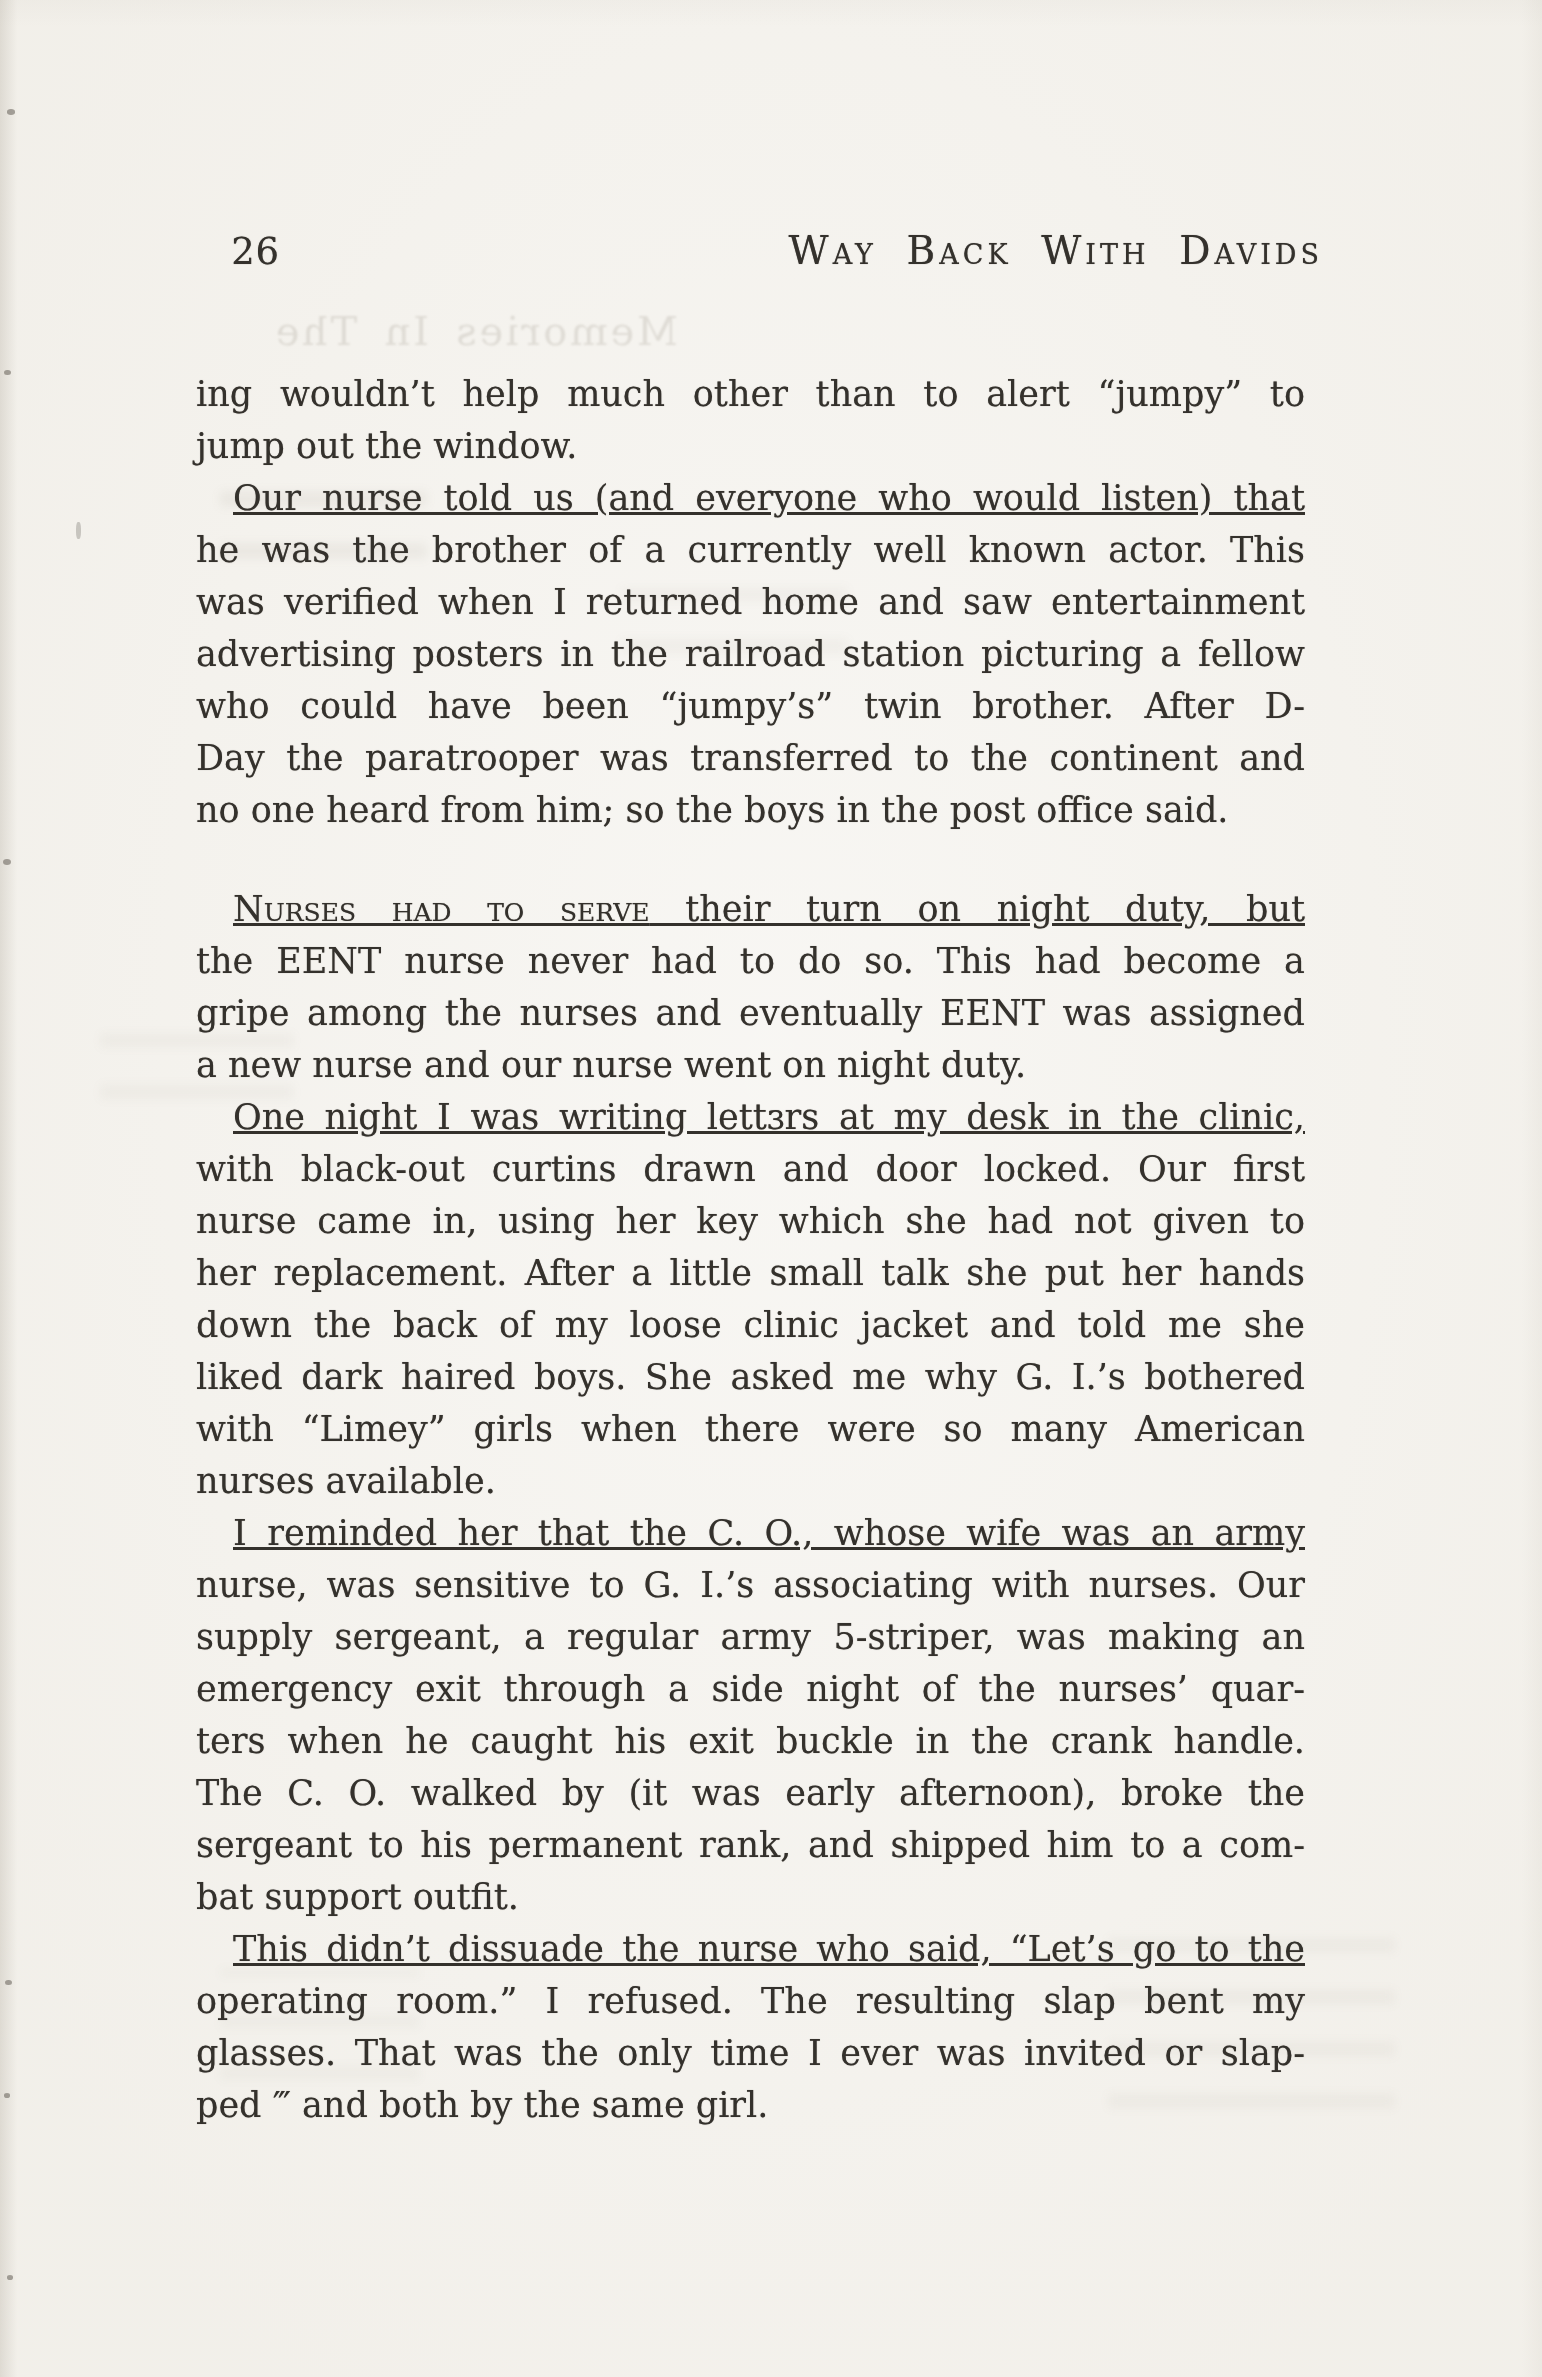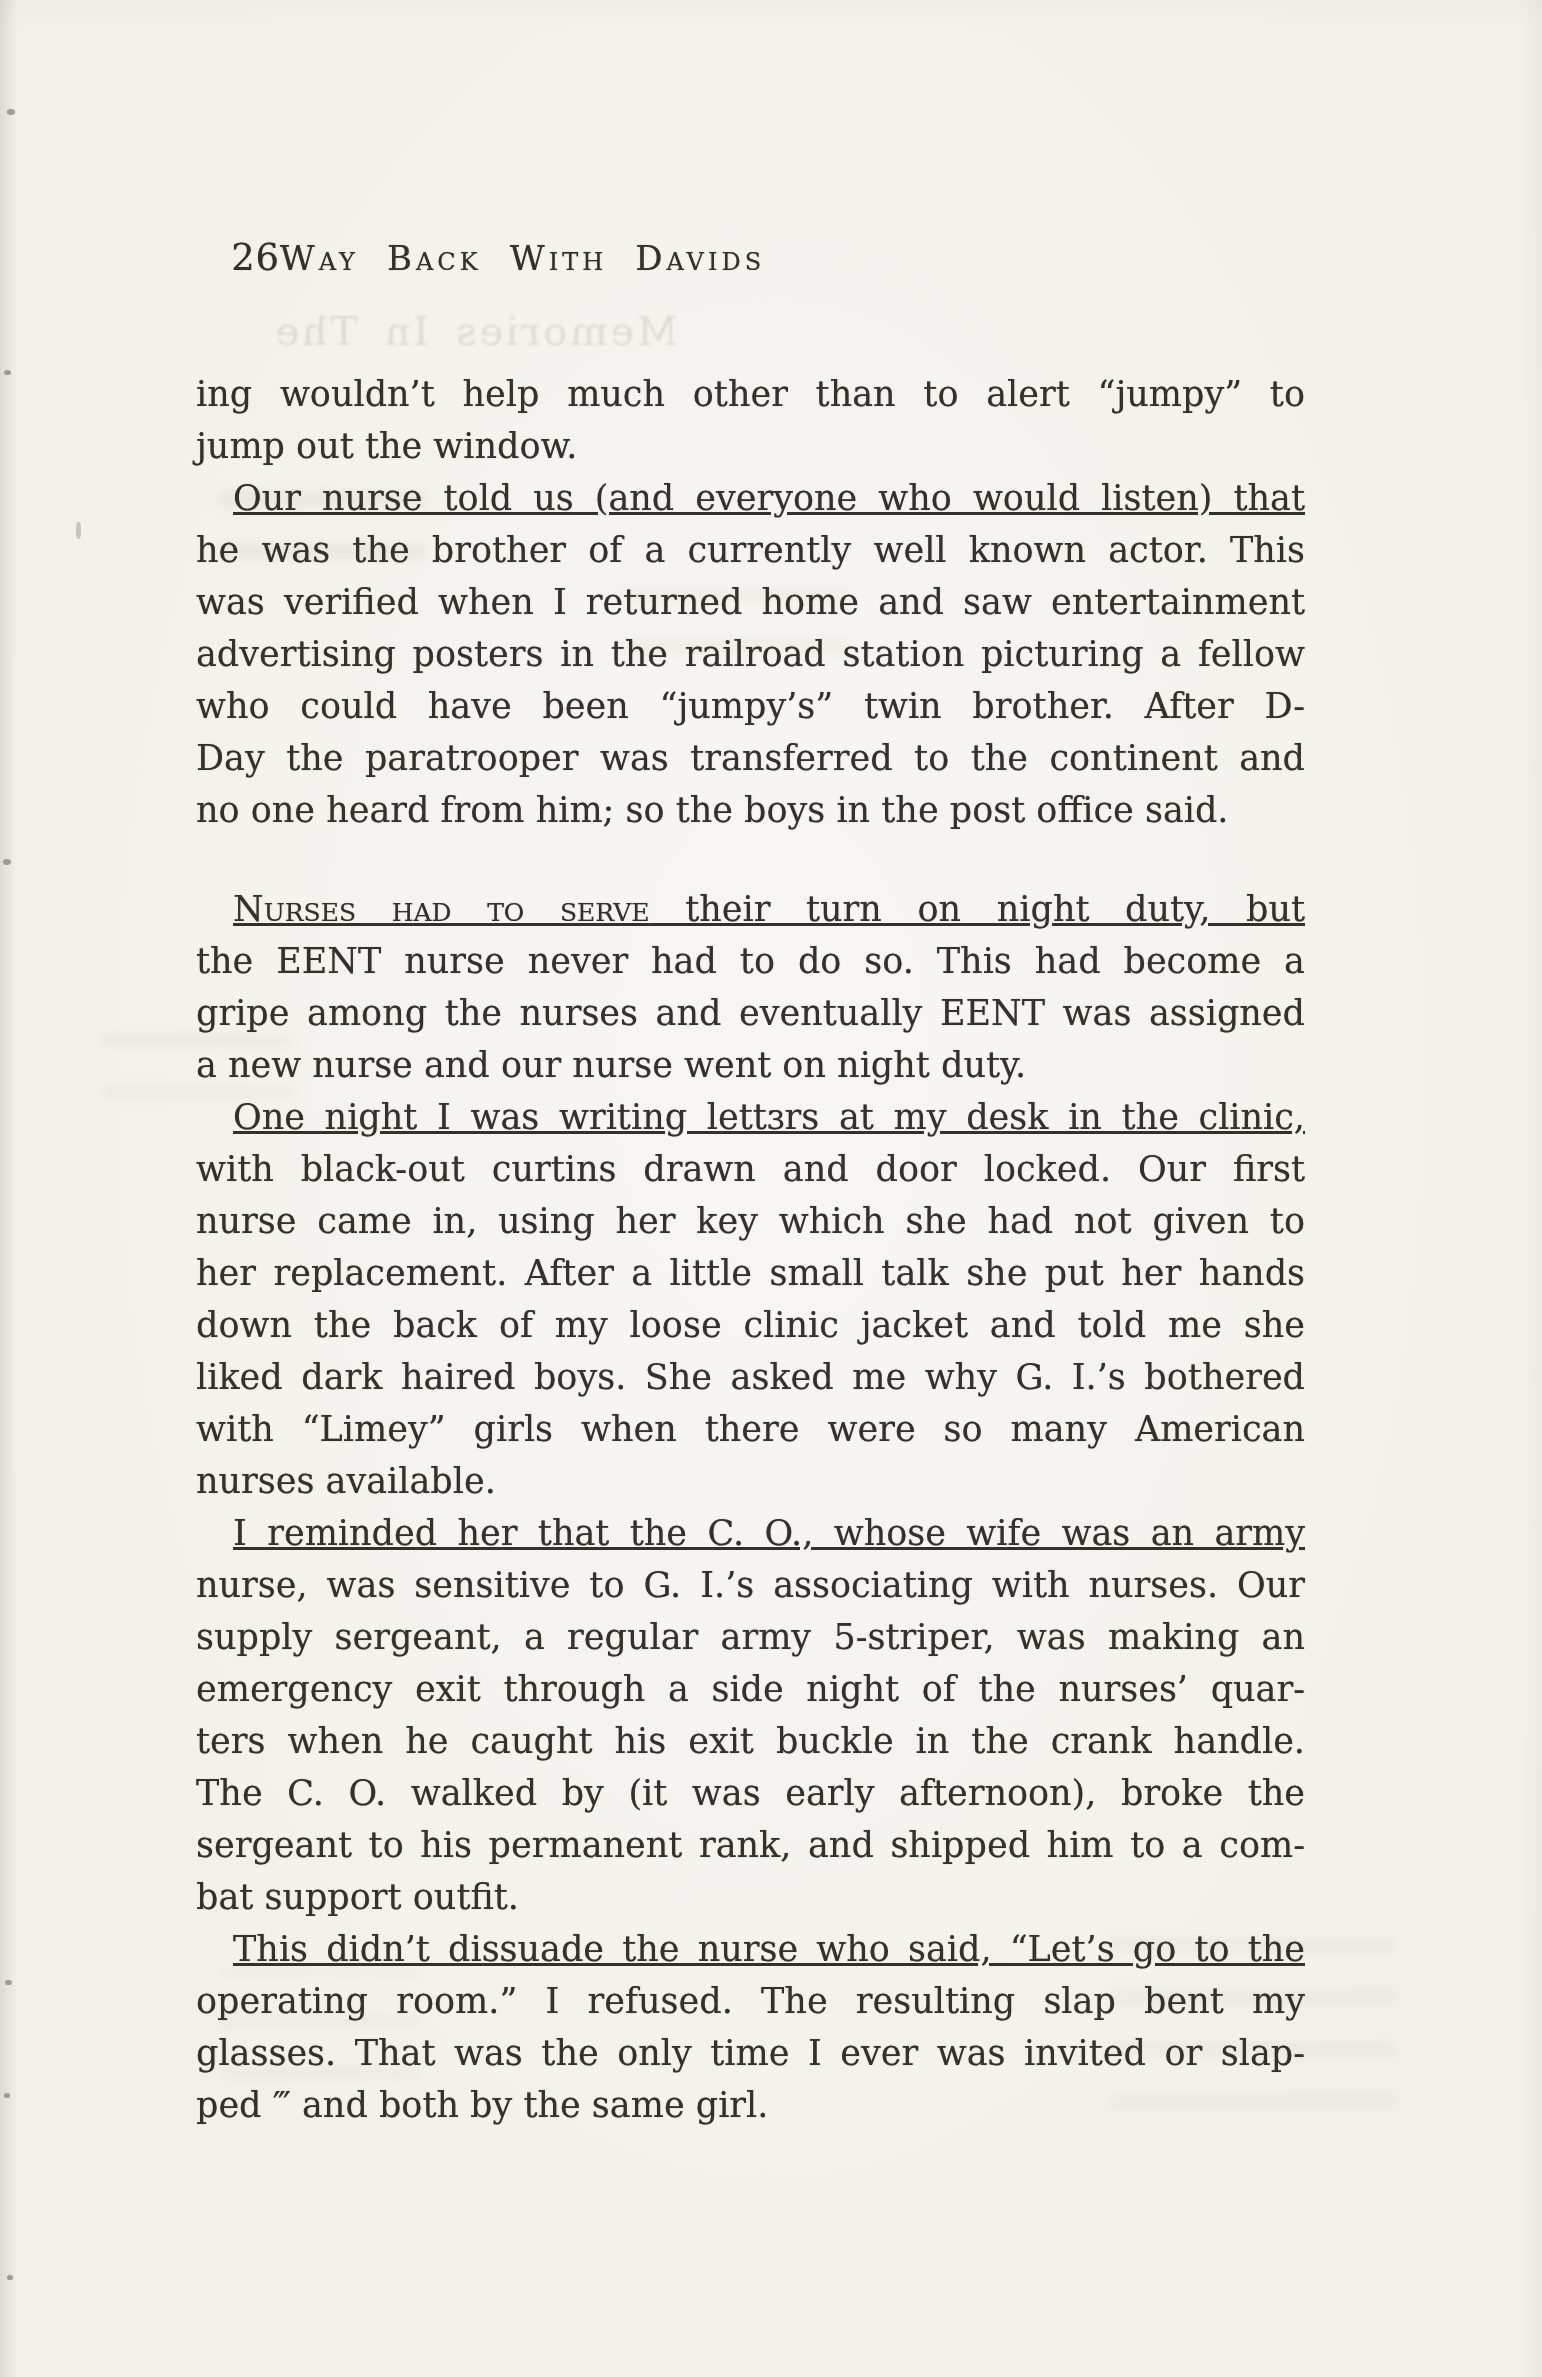--- a/index.html
+++ b/index.html
@@ -25,34 +25,35 @@
     background:
       linear-gradient(90deg, rgba(170,163,150,0.28) 0px, rgba(170,163,150,0.0) 17.3px),
       linear-gradient(270deg, rgba(190,184,172,0.12) 0px, rgba(190,184,172,0.0) 20px),
       linear-gradient(180deg, rgba(200,195,185,0.10) 0px, rgba(200,195,185,0.0) 27px),
       radial-gradient(ellipse at 50% 45%, rgba(255,255,255,0.35) 0%, rgba(236,232,224,0.25) 85%);
   }
 
   .header-row {
     position: absolute;
     left: 214px;
-    top: 236px;
+    top: 228px;
     width: 1109px;
     display: flex;
+    justify-content: space-between;
     align-items: baseline;
   }
   .page-number {
     margin-left: 17.3px;
     font-size: 37px;
     letter-spacing: 0.7px;
     text-shadow: 0 0 0.8px rgba(45,40,35,0.65);
   }
   .running-header {
     font-variant: small-caps;
-    font-size: 34px;
+    font-size: 39px;
     letter-spacing: 4px;
     word-spacing: 13.3px;
     white-space: nowrap;
     text-shadow: 0 0 0.8px rgba(45,40,35,0.65);
   }
 
   .text-block {
     position: absolute;
     left: 196px;
     top: 368px;

